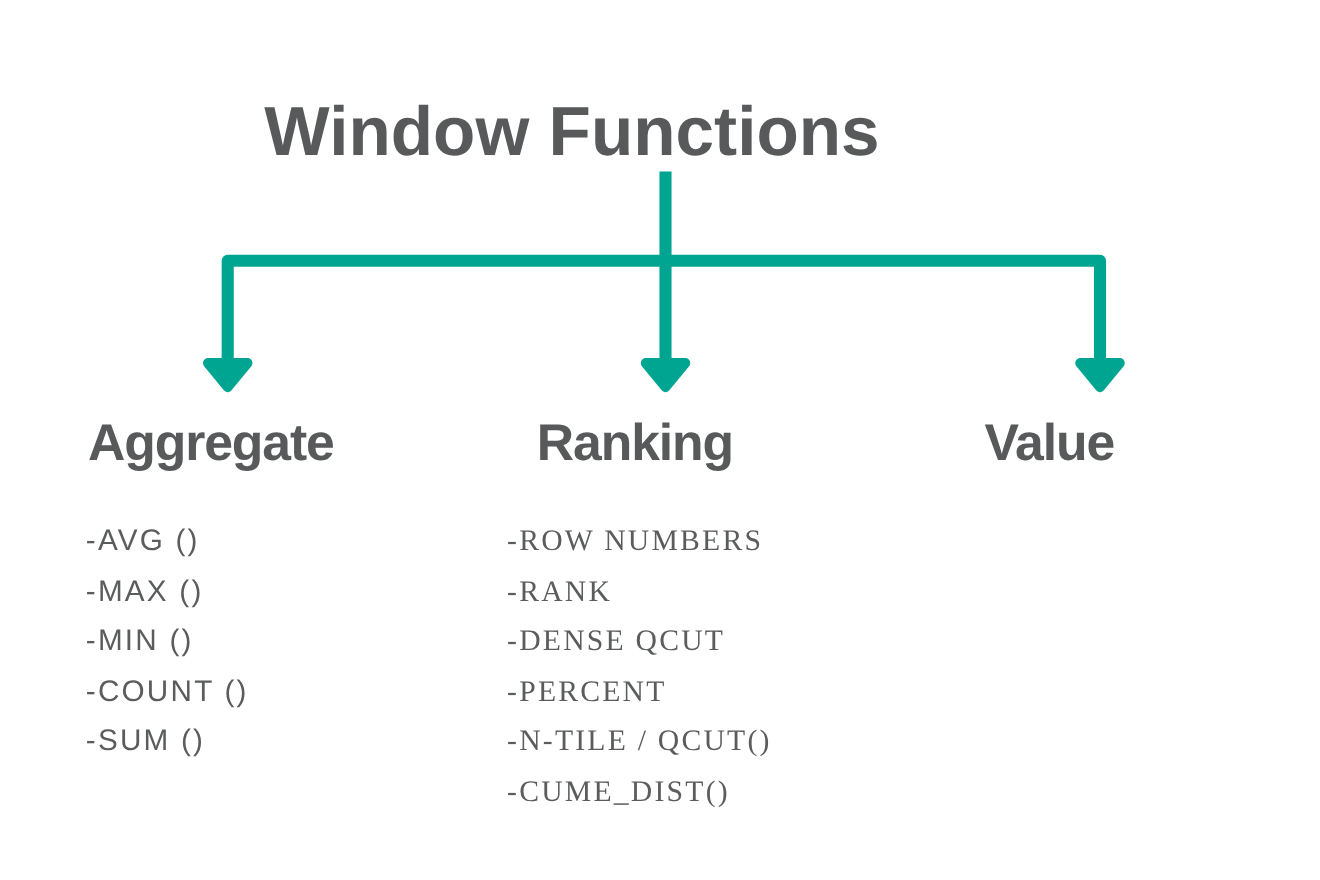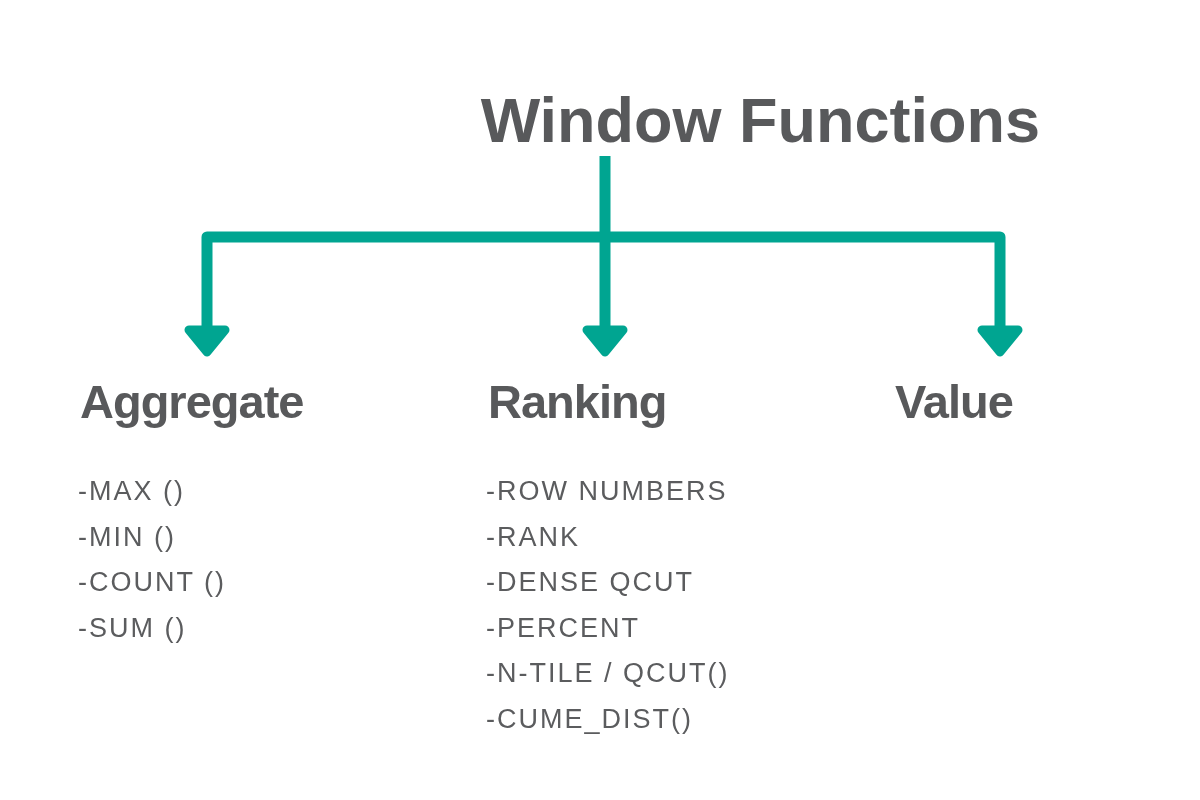--- a/index.html
+++ b/index.html
@@ -27,21 +27,21 @@
     fill: var(--accent, #00A591);
     stroke: var(--accent, #00A591);
     stroke-width: 9;
     stroke-linejoin: round;
     stroke-linecap: round;
   }
   .diagram-title {
     position: absolute;
     left: 0; top: 84px;
     width: 1040px;
-    text-align: right;
+    text-align: center;
     font-size: 63px;
     font-weight: bold;
     color: var(--heading, #58595B);
     letter-spacing: 0px;
     white-space: nowrap;
   }
   .col-heading {
     position: absolute;
     font-size: 47px;
     font-weight: bold;
@@ -53,21 +53,21 @@
   .heading-ranking   { left: 488px; top: 374px; }
   .heading-value     { left: 895px; top: 374px; }
   .fn-list {
     position: absolute;
     font-size: 27px;
     font-weight: 400;
     color: var(--text, #5B5C5E);
     letter-spacing: 2px;
   }
   .list-aggregate { left: 78px;  top: 469px; }
-  .list-ranking   { left: 486px; top: 469px; }
+  .list-ranking   { left: 461px; top: 469px; font-family: Liberation Serif, serif; }
   .list-value     { left: 891px; top: 469px; }
   .fn-item {
     height: 45.5px;
     line-height: 45.5px;
     white-space: nowrap;
   }
 </style>
 </head>
 <body>
 
@@ -81,20 +81,21 @@
     <path class="arrowhead" d="M 982 330 L 1018 330 L 1000 352 Z"></path>
   </svg>
 
   <div class="diagram-title">Window Functions</div>
 
   <div class="col-heading heading-aggregate">Aggregate</div>
   <div class="col-heading heading-ranking">Ranking</div>
   <div class="col-heading heading-value">Value</div>
 
   <div class="fn-list list-aggregate">
+    <div class="fn-item">-AVG ()</div>
     <div class="fn-item">-MAX ()</div>
     <div class="fn-item">-MIN ()</div>
     <div class="fn-item">-COUNT ()</div>
     <div class="fn-item">-SUM ()</div>
   </div>
 
   <div class="fn-list list-ranking">
     <div class="fn-item">-ROW NUMBERS</div>
     <div class="fn-item">-RANK</div>
     <div class="fn-item">-DENSE QCUT</div>

